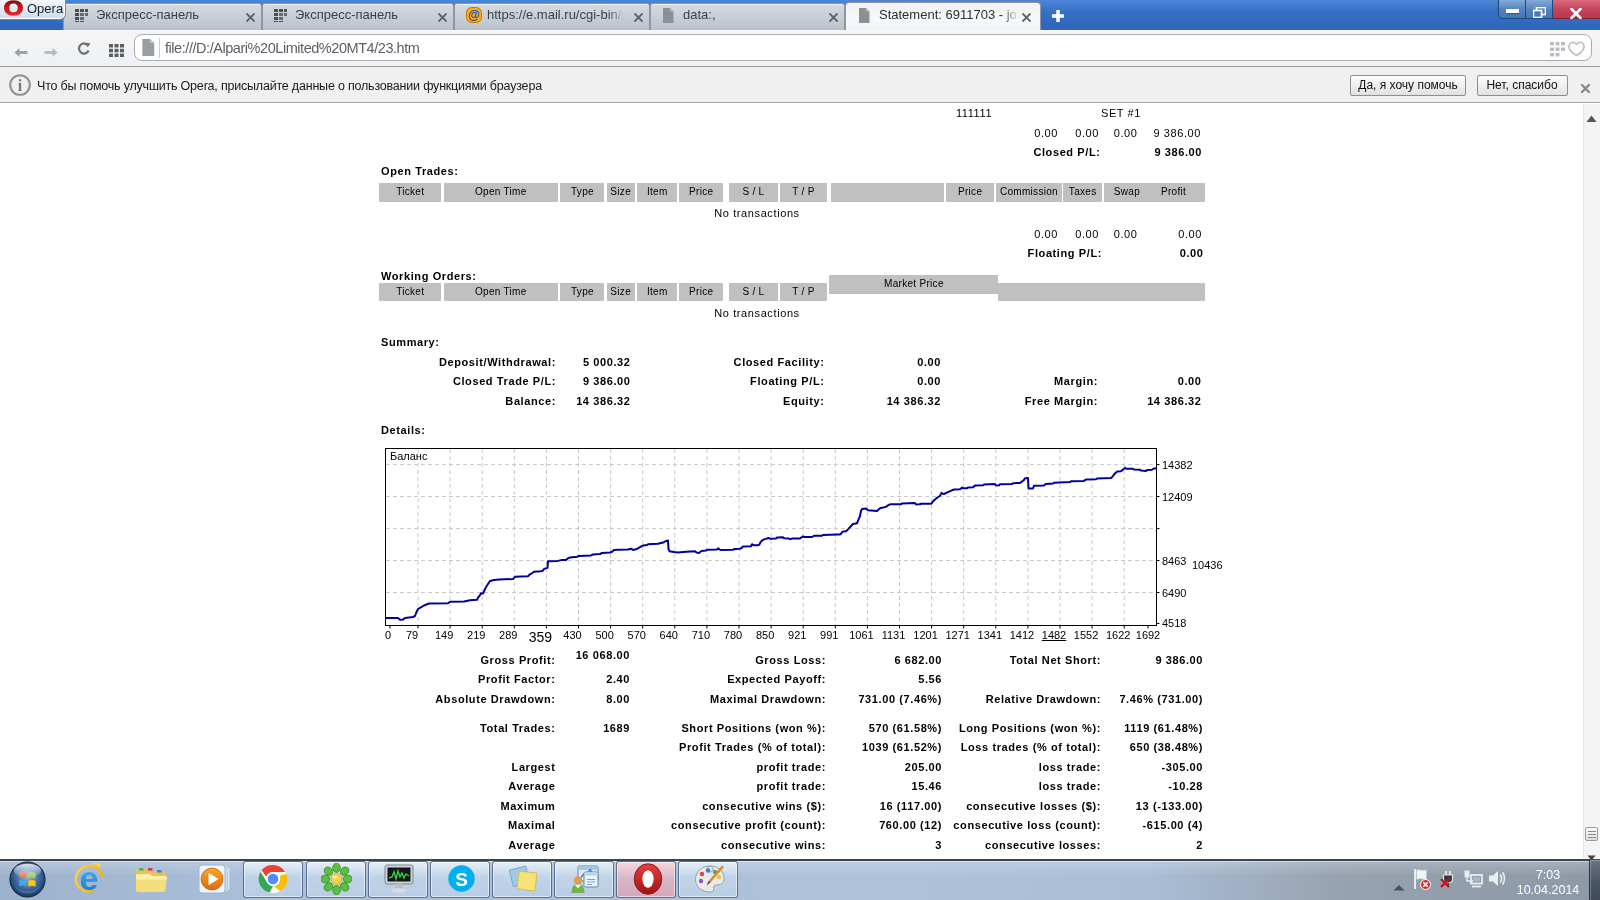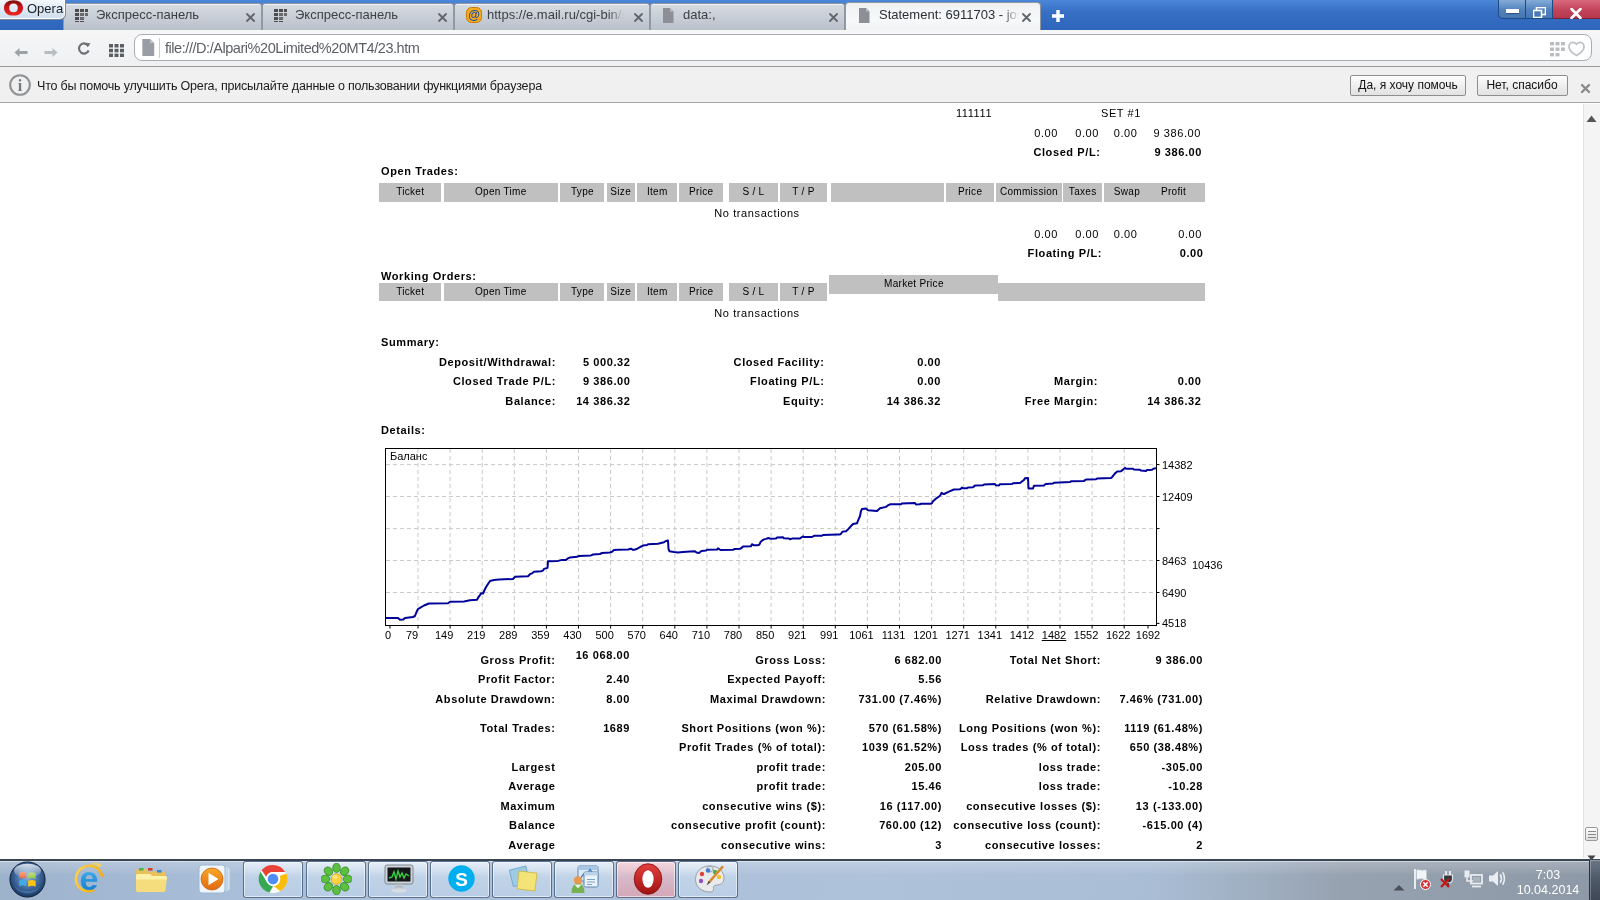--- a/index.html
+++ b/index.html
@@ -282,21 +282,21 @@
       <line x1="776" y1="148.5" x2="779.5" y2="148.5" stroke="#000" stroke-width="1"></line>
       <line x1="776" y1="179.4" x2="779.5" y2="179.4" stroke="#000" stroke-width="1"></line>
       <polyline points="6.0,174.0 18.0,174.0 20.0,175.8 23.0,175.6 25.0,174.0 33.0,173.0 35.0,172.0 36.5,168.0 38.0,165.0 40.0,163.8 44.0,161.5 49.0,159.5 68.0,159.2 70.0,157.8 84.0,157.4 90.0,156.2 97.0,155.8 98.5,153.0 100.0,151.2 101.0,149.2 103.0,149.6 105.0,145.0 107.0,141.5 110.0,137.0 114.0,136.0 119.0,135.5 133.0,135.0 135.0,132.8 148.0,132.3 150.0,130.2 152.0,129.3 154.0,127.8 161.0,127.3 163.0,126.6 164.0,124.9 167.5,123.9 168.0,117.2 178.0,116.9 182.0,115.9 186.0,116.1 188.0,114.3 190.0,113.4 197.0,112.7 199.0,111.9 211.0,111.4 213.0,110.5 220.0,110.0 222.0,109.0 230.0,108.5 232.0,107.7 234.0,105.9 238.0,105.7 248.0,105.5 251.0,104.7 253.0,105.9 256.0,105.3 260.0,103.1 263.0,101.5 267.0,101.0 268.0,100.2 278.0,99.8 284.0,98.2 286.0,97.0 288.0,96.5 288.5,105.0 289.5,107.3 294.0,108.0 298.0,108.4 303.0,108.1 310.0,107.6 315.0,107.3 316.5,108.5 319.0,109.0 320.5,107.8 321.5,107.0 326.0,106.6 327.0,105.8 337.0,105.6 338.0,104.3 339.5,105.4 340.5,106.0 353.0,105.8 354.5,105.0 360.0,104.8 361.5,104.0 363.0,102.5 371.0,102.3 372.0,100.2 374.0,101.3 378.0,101.2 379.5,100.5 380.5,98.0 382.0,96.7 384.0,95.4 386.0,94.9 388.5,94.0 390.0,94.7 396.0,94.5 397.0,93.5 403.0,93.2 404.0,94.3 409.0,94.5 410.0,95.2 412.0,94.6 420.0,94.4 422.0,93.0 423.0,92.4 424.0,93.1 432.0,93.0 434.0,91.8 442.0,91.7 443.0,91.0 450.0,90.8 458.0,90.5 460.0,90.4 461.0,89.8 462.0,88.2 463.0,87.5 466.0,87.3 467.0,86.3 468.0,85.4 470.0,83.2 472.0,81.0 473.0,79.9 477.0,79.3 478.0,76.6 479.0,74.3 480.0,72.0 481.0,67.0 482.0,65.0 486.0,64.6 487.0,65.4 488.0,66.3 497.0,67.1 498.0,66.0 500.0,64.3 506.0,62.9 508.0,61.3 510.0,60.3 521.0,60.2 522.0,59.4 535.0,59.1 536.0,60.4 539.0,60.3 540.0,60.2 541.0,59.8 551.0,59.8 552.0,59.0 553.0,57.3 555.0,55.5 557.0,53.8 559.0,52.5 560.0,51.7 561.0,50.0 561.5,48.8 563.0,49.8 564.0,50.1 566.0,49.0 568.0,48.1 570.0,47.2 572.0,46.3 574.0,45.5 580.0,45.3 581.0,44.5 582.0,43.6 583.0,44.3 587.0,44.3 588.0,43.5 593.0,43.2 594.0,42.4 595.0,41.6 603.0,41.3 604.0,40.5 615.0,40.1 616.0,41.3 619.0,41.4 620.0,40.2 632.0,40.0 633.0,39.2 640.0,39.0 641.0,38.2 642.0,37.4 643.0,36.7 644.0,35.9 645.0,34.3 648.0,34.1 648.5,44.5 653.0,44.5 654.0,41.7 664.0,41.4 665.0,40.5 666.0,39.9 673.0,39.5 674.0,38.7 690.0,38.1 691.0,37.3 704.0,36.9 705.0,36.1 706.0,35.6 716.0,35.3 717.0,34.5 731.0,34.1 732.0,33.2 733.0,32.0 734.0,30.7 735.0,29.4 736.0,28.6 737.0,27.6 741.0,27.2 742.0,26.4 743.0,25.6 745.0,23.9 746.0,24.7 753.0,24.7 754.0,25.5 760.0,25.8 761.0,26.6 766.0,26.9 767.0,26.1 772.0,25.8 773.0,25.0 774.0,24.6 776.0,24.3" fill="none" stroke="#00009a" stroke-width="2" stroke-linejoin="round"></polyline>
     </svg>
     <div class="t" style="font-size:11px;top:450.3px;left:390px;">Баланс</div>
     <div class="t" style="font-size:11px;top:629px;left:388px;transform:translateX(-50%);">0</div>
     <div class="t" style="font-size:11px;top:629px;left:412.0px;transform:translateX(-50%);">79</div>
     <div class="t" style="font-size:11px;top:629px;left:444.1px;transform:translateX(-50%);">149</div>
     <div class="t" style="font-size:11px;top:629px;left:476.2px;transform:translateX(-50%);">219</div>
     <div class="t" style="font-size:11px;top:629px;left:508.29999999999995px;transform:translateX(-50%);">289</div>
-    <div class="t" style="font-size:11px;top:629px;left:540.4px;transform:translateX(-50%);">359</div>
+    <div class="t" style="font-size:14px;top:629px;left:540.4px;transform:translateX(-50%);">359</div>
     <div class="t" style="font-size:11px;top:629px;left:572.5px;transform:translateX(-50%);">430</div>
     <div class="t" style="font-size:11px;top:629px;left:604.6px;transform:translateX(-50%);">500</div>
     <div class="t" style="font-size:11px;top:629px;left:636.7px;transform:translateX(-50%);">570</div>
     <div class="t" style="font-size:11px;top:629px;left:668.8px;transform:translateX(-50%);">640</div>
     <div class="t" style="font-size:11px;top:629px;left:700.9000000000001px;transform:translateX(-50%);">710</div>
     <div class="t" style="font-size:11px;top:629px;left:733.0px;transform:translateX(-50%);">780</div>
     <div class="t" style="font-size:11px;top:629px;left:765.1px;transform:translateX(-50%);">850</div>
     <div class="t" style="font-size:11px;top:629px;left:797.2px;transform:translateX(-50%);">921</div>
     <div class="t" style="font-size:11px;top:629px;left:829.3px;transform:translateX(-50%);">991</div>
     <div class="t" style="font-size:11px;top:629px;left:861.4000000000001px;transform:translateX(-50%);">1061</div>
@@ -349,21 +349,21 @@
     <div class="t" style="font-size:11px;top:780.4px;letter-spacing:0.6px;font-weight:bold;right:1044.5px;">Average</div>
     <div class="t" style="font-size:11px;top:780.4px;letter-spacing:0.6px;font-weight:bold;right:774px;">profit trade:</div>
     <div class="t" style="font-size:11px;top:780.4px;letter-spacing:0.6px;font-weight:bold;right:658px;">15.46</div>
     <div class="t" style="font-size:11px;top:780.4px;letter-spacing:0.6px;font-weight:bold;right:499px;">loss trade:</div>
     <div class="t" style="font-size:11px;top:780.4px;letter-spacing:0.6px;font-weight:bold;right:397px;">-10.28</div>
     <div class="t" style="font-size:11px;top:799.9px;letter-spacing:0.6px;font-weight:bold;right:1044.5px;">Maximum</div>
     <div class="t" style="font-size:11px;top:799.9px;letter-spacing:0.6px;font-weight:bold;right:774px;">consecutive wins ($):</div>
     <div class="t" style="font-size:11px;top:799.9px;letter-spacing:0.6px;font-weight:bold;right:658px;">16 (117.00)</div>
     <div class="t" style="font-size:11px;top:799.9px;letter-spacing:0.6px;font-weight:bold;right:499px;">consecutive losses ($):</div>
     <div class="t" style="font-size:11px;top:799.9px;letter-spacing:0.6px;font-weight:bold;right:397px;">13 (-133.00)</div>
-    <div class="t" style="font-size:11px;top:819.4px;letter-spacing:0.6px;font-weight:bold;right:1044.5px;">Balance</div>
+    <div class="t" style="font-size:11px;top:819.4px;letter-spacing:0.6px;font-weight:bold;right:1044.5px;">Maximal</div>
     <div class="t" style="font-size:11px;top:819.4px;letter-spacing:0.6px;font-weight:bold;right:774px;">consecutive profit (count):</div>
     <div class="t" style="font-size:11px;top:819.4px;letter-spacing:0.6px;font-weight:bold;right:658px;">760.00 (12)</div>
     <div class="t" style="font-size:11px;top:819.4px;letter-spacing:0.6px;font-weight:bold;right:499px;">consecutive loss (count):</div>
     <div class="t" style="font-size:11px;top:819.4px;letter-spacing:0.6px;font-weight:bold;right:397px;">-615.00 (4)</div>
     <div class="t" style="font-size:11px;top:838.9px;letter-spacing:0.6px;font-weight:bold;right:1044.5px;">Average</div>
     <div class="t" style="font-size:11px;top:838.9px;letter-spacing:0.6px;font-weight:bold;right:774px;">consecutive wins:</div>
     <div class="t" style="font-size:11px;top:838.9px;letter-spacing:0.6px;font-weight:bold;right:658px;">3</div>
     <div class="t" style="font-size:11px;top:838.9px;letter-spacing:0.6px;font-weight:bold;right:499px;">consecutive losses:</div>
     <div class="t" style="font-size:11px;top:838.9px;letter-spacing:0.6px;font-weight:bold;right:397px;">2</div>
 <div class="abs" style="left:1583px;top:104px;width:17px;height:754px;background:#f4f4f4;border-left:1px solid #e2e2e2"></div>

